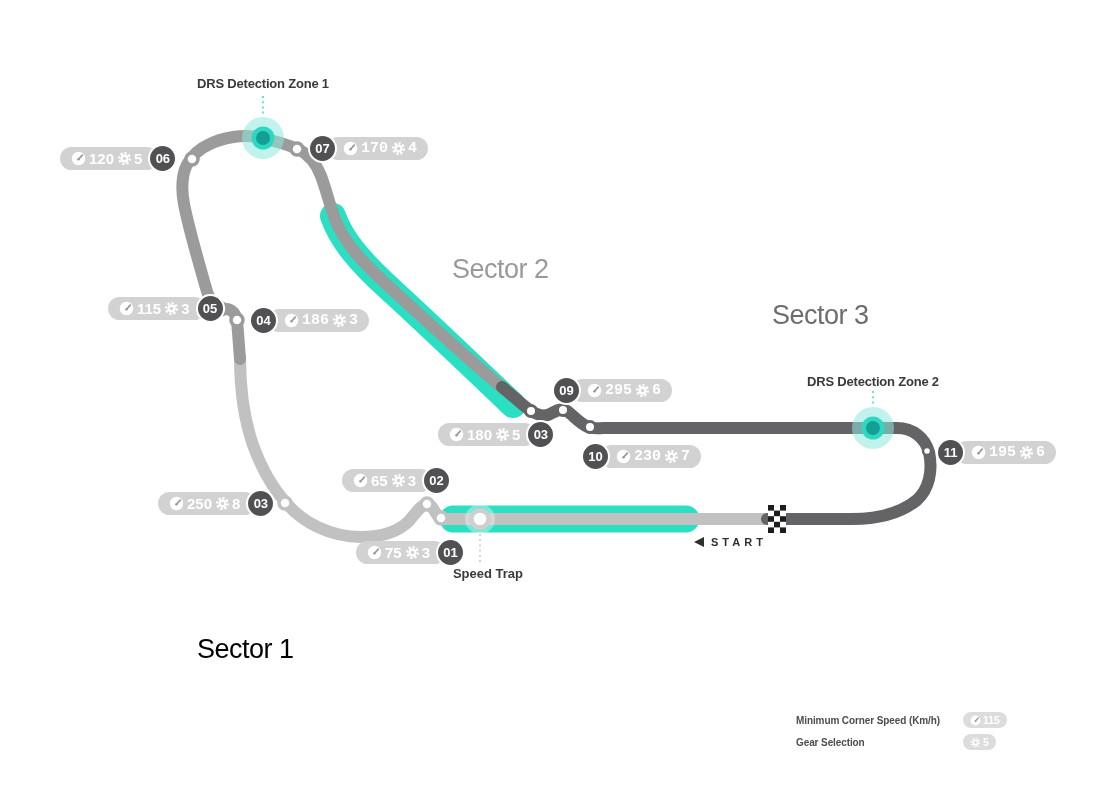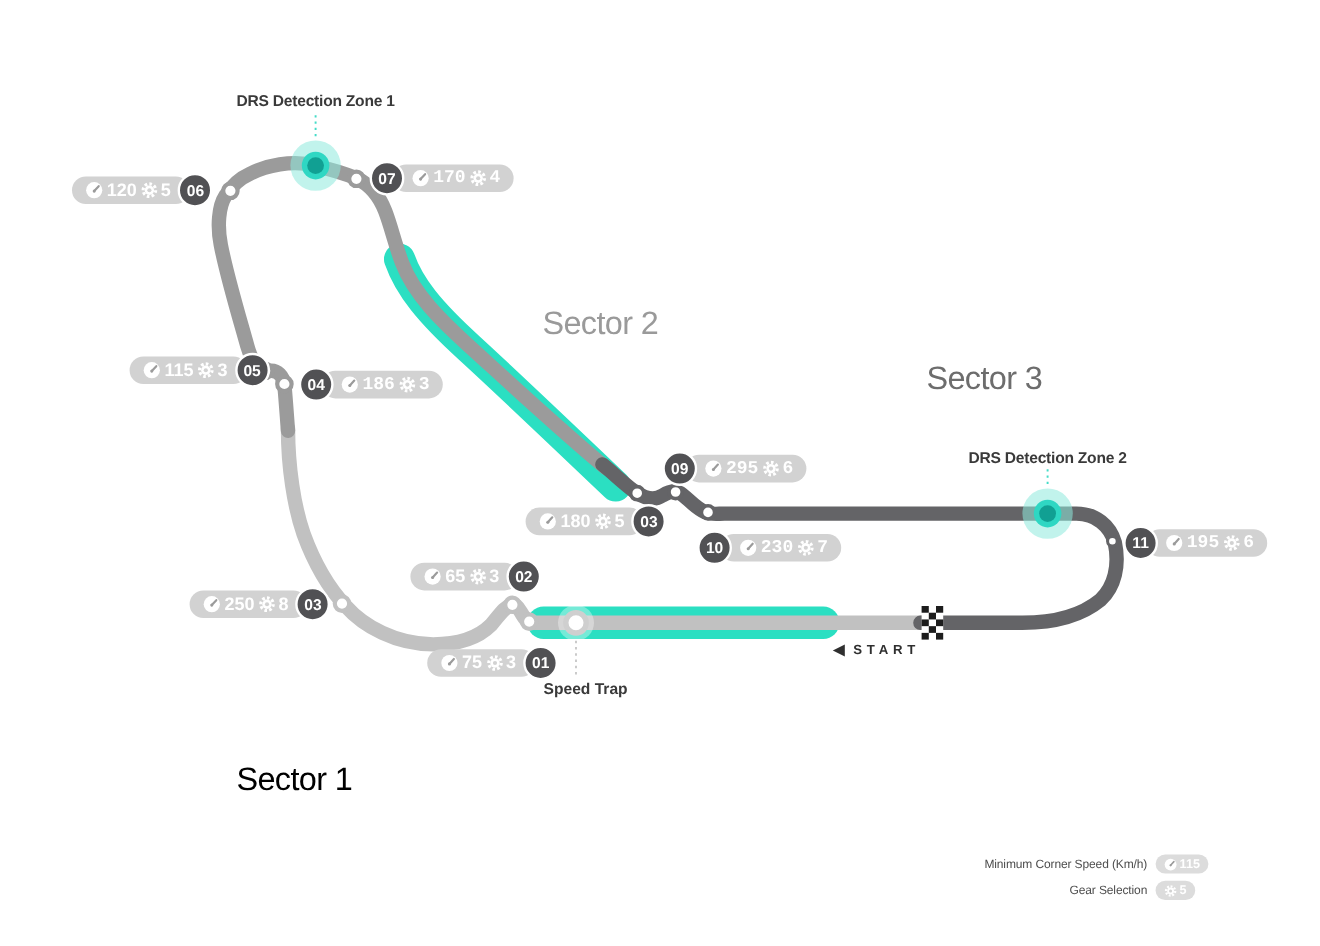--- a/index.html
+++ b/index.html
@@ -42,21 +42,21 @@
   .drs-2{left:803px;top:374px;}
   .speed-trap-label{position:absolute;left:440px;top:566px;width:96px;text-align:center;font-weight:700;font-size:13px;color:#3a3a3a;}
 
   .start-label{position:absolute;left:694px;top:536px;display:flex;align-items:center;gap:7px;}
   .start-arrow{width:0;height:0;border-top:5.5px solid transparent;border-bottom:5.5px solid transparent;border-right:10px solid #2f2f2f;}
   .start-text{font-weight:700;font-size:11px;letter-spacing:4px;color:#2f2f2f;}
 
   
   .legend{position:absolute;left:796px;top:712px;display:flex;flex-direction:column;gap:6px;}
   .legend-row{display:flex;align-items:center;gap:7px;}
-  .legend-label{width:160px;text-align:right;font-weight:400;font-size:10px;color:#4d4d4d;letter-spacing:-0.1px;}
+  .legend-label{width:160px;text-align:left;font-weight:700;font-size:10px;color:#4d4d4d;letter-spacing:-0.1px;}
   .legend-pill{
     display:flex;align-items:center;gap:2px;height:16px;padding:0 7px;
     border-radius:9px;background:#dcdcdc;color:#fff;font-weight:700;font-size:10.5px;
   }
 </style>
 </head>
 <body>
 
 <svg width="0" height="0" style="position:absolute" aria-hidden="true">
   <defs>

